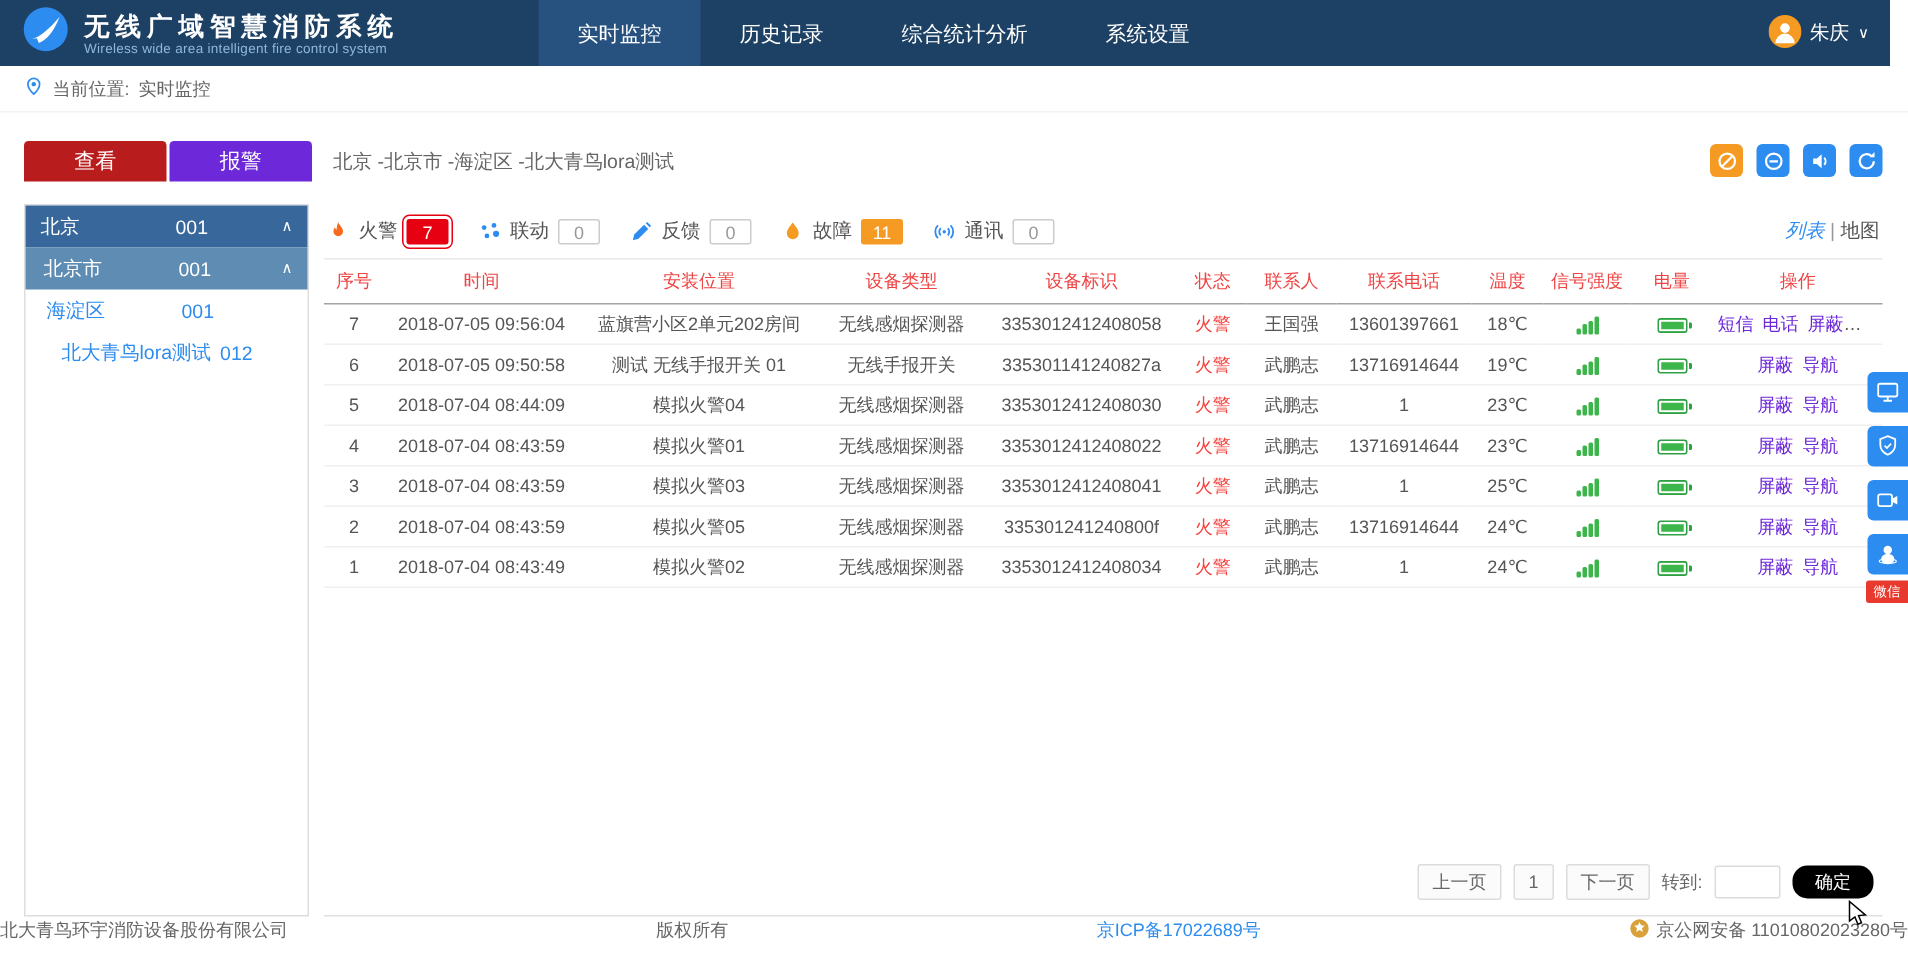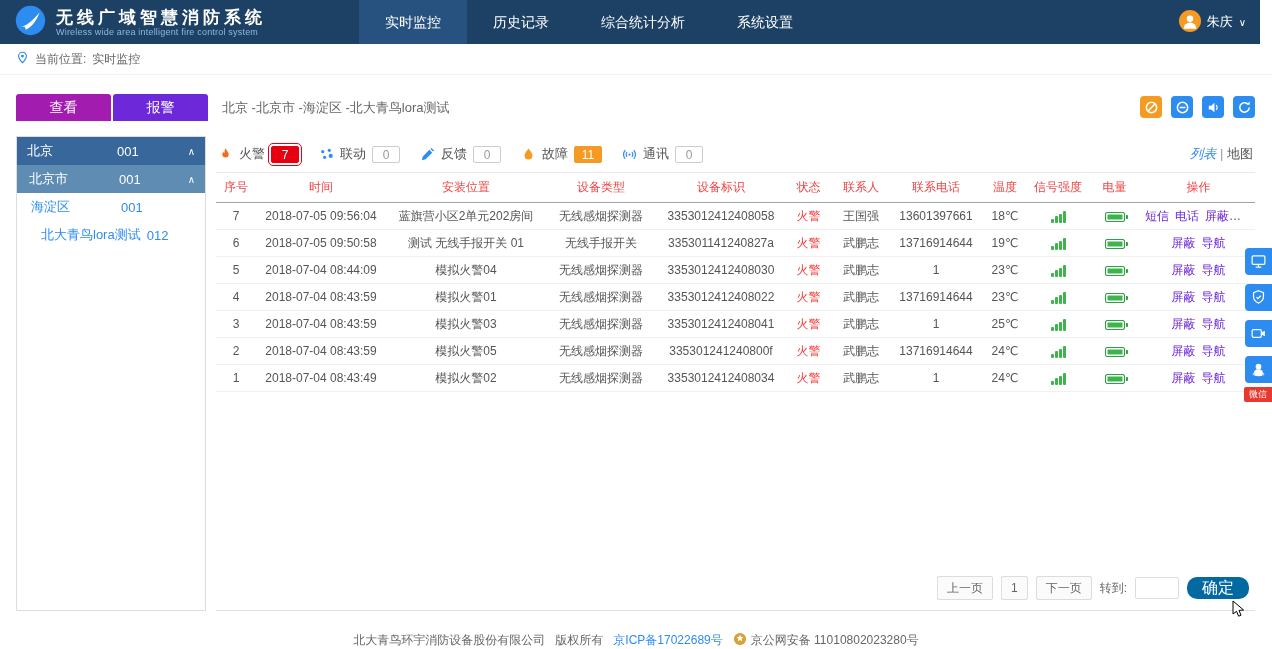--- a/index.html
+++ b/index.html
@@ -16,21 +16,21 @@
   .nav-item.active { background:#27517e; }
   .user { margin-left:auto; display:flex; align-items:center; gap:6px; font-size:13px; cursor:pointer; }
   .user .chev { font-size:10px; }
 
   
   .location-bar { position:absolute; top:44px; left:0; right:0; height:31px; display:flex; align-items:center; gap:6px; padding:0 16px; font-size:12px; color:#666; border-bottom:1px solid #f2f2f2; }
 
   
   .toolbar { position:absolute; top:94px; left:16px; right:17px; display:flex; align-items:flex-end; }
   .tab { width:95px; height:27px; line-height:27px; text-align:center; color:#fff; font-size:14px; cursor:pointer; border-radius:3px 3px 0 0; }
-  .tab-view { background:#a21caf; }
+  .tab-view { background:#b91c1c; }
   .tab-alarm { background:#6d28d9; margin-left:2px; }
   .region { margin-left:14px; font-size:13px; color:#666; line-height:27px; }
   .tools { margin-left:auto; display:flex; gap:9px; align-items:center; padding-bottom:3px; }
   .tool { width:22px; height:22px; border-radius:4px; display:flex; align-items:center; justify-content:center; cursor:pointer; }
   .tool.orange { background:#f59a23; }
   .tool.blue { background:#2d8cf0; }
   .tool.blue + .tool.blue { }
 
   
   .content { position:absolute; top:136px; left:16px; right:17px; bottom:38px; display:flex; }
@@ -65,24 +65,24 @@
 
   .signal { display:inline-flex; align-items:flex-end; gap:1px; height:12px; vertical-align:middle; }
   .signal i { width:3px; background:#3cb54a; border-radius:1px; display:inline-block; }
   .battery { display:inline-block; width:20px; height:10px; border:1px solid #2ea043; border-radius:2px; position:relative; background:#3cb54a; box-shadow:inset 0 0 0 1.5px #fff; vertical-align:middle; }
   .battery:after { content:""; position:absolute; right:-4px; top:2px; width:2px; height:4px; background:#2ea043; border-radius:0 1px 1px 0; }
 
   .pagination { margin-top:auto; display:flex; align-items:center; justify-content:flex-end; gap:8px; padding:8px 6px 10px; }
   .pg-btn { border:1px solid #dcdcdc; background:#fbfbfb; color:#666; font-size:12px; height:24px; line-height:22px; padding:0 9px; border-radius:2px; cursor:pointer; }
   .goto-label { font-size:12px; color:#666; }
   .goto-input { width:44px; height:22px; border:1px solid #dcdcdc; border-radius:2px; }
-  .confirm-btn { background:#0369a1; color:#fff; border:none; height:22px; padding:0 15px; border-radius:10px; font-size:16px; cursor:pointer; }
-
-  
-  .footer { position:absolute; bottom:0; left:0; right:0; display:flex; justify-content:center; align-items:center; gap:10px; font-size:12px; color:#666; }
+  .confirm-btn { background:#000000; color:#fff; border:none; height:22px; padding:0 15px; border-radius:10px; font-size:12px; cursor:pointer; }
+
+  
+  .footer { position:absolute; bottom:20px; left:0; right:0; display:flex; justify-content:space-between; align-items:center; gap:10px; font-size:12px; color:#666; }
   .icp-link { color:#2d8cf0; cursor:pointer; }
   .police { display:flex; align-items:center; gap:4px; }
 
   
   .float-menu { position:absolute; right:0; top:248px; display:flex; flex-direction:column; gap:9px; align-items:flex-end; z-index:20; }
   .float-btn { width:27px; height:27px; background:#2d8cf0; border-radius:4px 0 0 4px; display:flex; align-items:center; justify-content:center; cursor:pointer; }
   .wechat-tag { background:#e8392f; color:#fff; font-size:9px; padding:1px 5px; border-radius:2px 0 0 2px; margin-top:-5px; }
 
   .cursor { position:absolute; left:1232px; top:600px; z-index:50; pointer-events:none; }
 </style>

